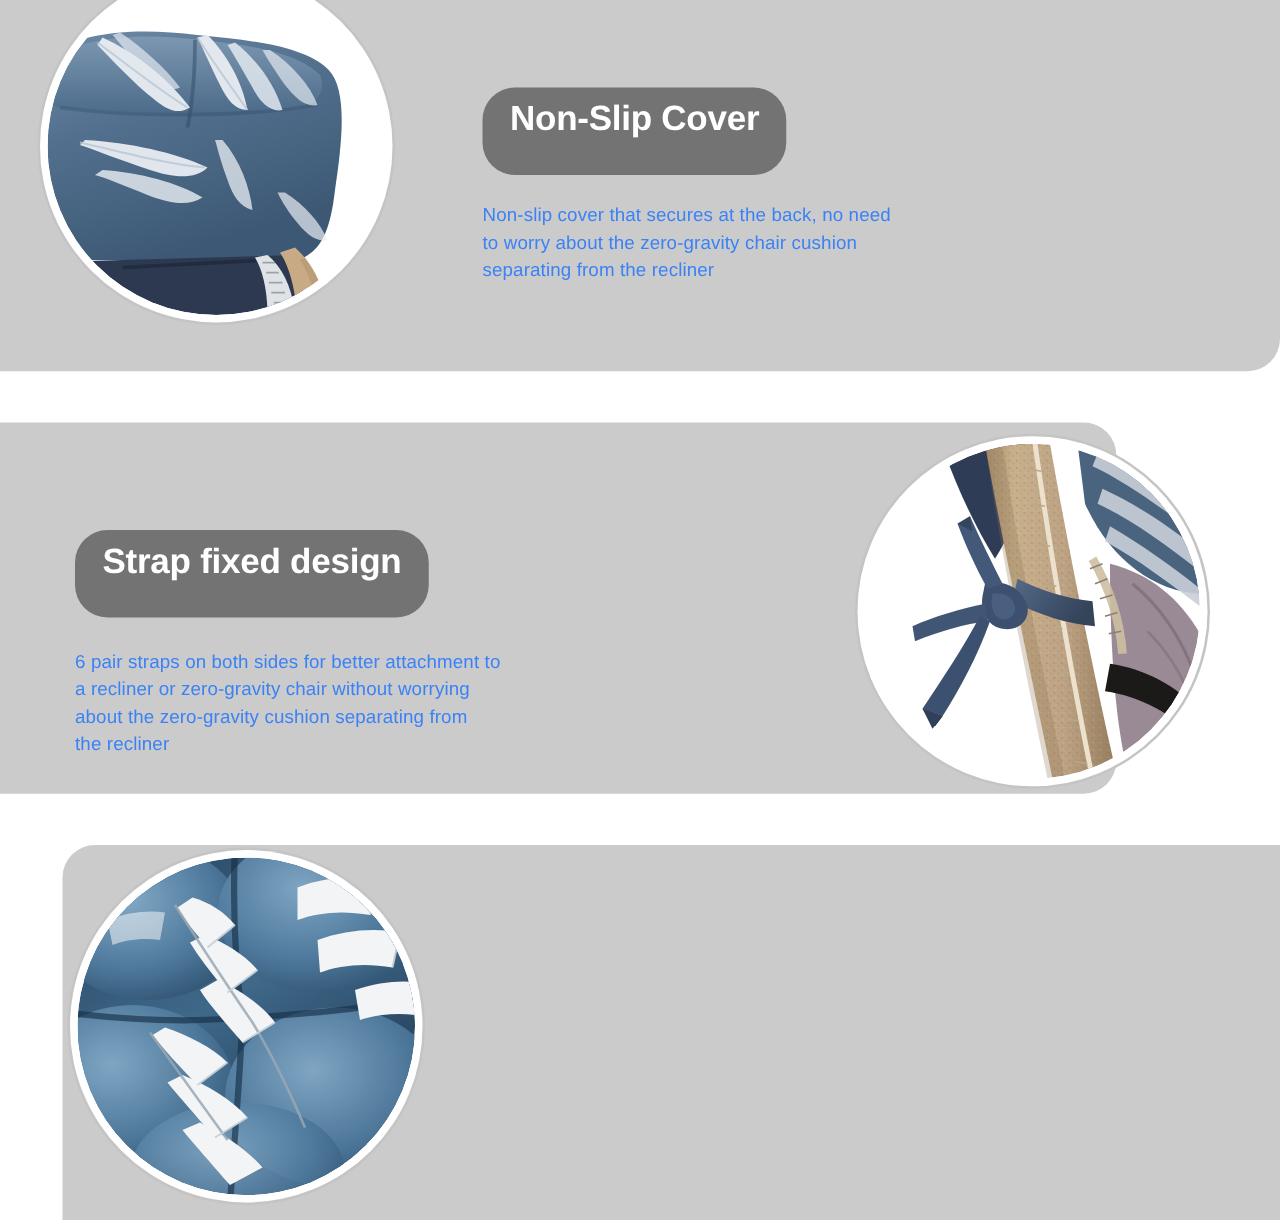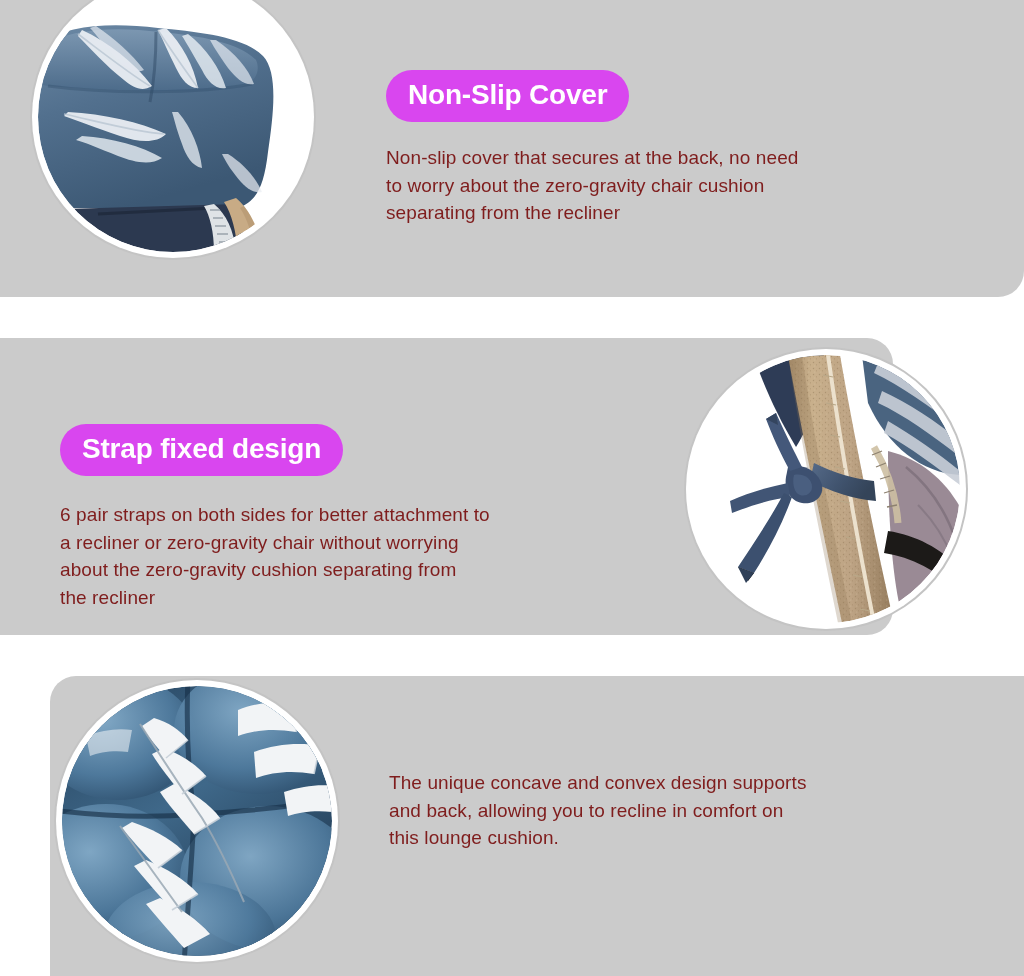--- a/index.html
+++ b/index.html
@@ -68,34 +68,34 @@
   .scene svg { display: block; width: 100%; height: 100%; }
 
   
   .textblock { position: absolute; }
   .tb-1 { left: 386px; top: 70px; width: 570px; }
   .tb-2 { left: 60px; top: 424px; width: 580px; }
   .tb-3 { left: 389px; top: 745px; width: 570px; }
 
   .pill {
     display: inline-block;
-    background: #d946ef;
+    background: #737373;
     color: #ffffff;
     font-size: 28px;
     font-weight: bold;
     letter-spacing: -0.2px;
     line-height: 1;
-    padding: 11px 22px 13px 22px;
+    padding: 11px 22px 31px 22px;
     border-radius: 26px;
     white-space: nowrap;
   }
   .body-copy {
     margin-top: 22px;
-    color: #7f1d1d;
-    font-size: 19px;
+    color: #3b82f6;
+    font-size: 15px;
     line-height: 1.46;
     letter-spacing: 0.1px;
     white-space: pre-line;
   }
   .tb-2 .body-copy { margin-top: 25px; }
   .tb-3 .body-copy { margin-top: 24px; }
 </style>
 </head>
 <body>
 
@@ -328,18 +328,15 @@
           </g>
 
           <path d="M0,0 L60,0 C40,30 18,60 0,92 Z" fill="#16293c" opacity="0.55"></path>
           <path d="M270,230 C240,244 200,256 160,270 L270,270 Z" fill="#16293c" opacity="0.35"></path>
         </svg>
       </div>
     </div>
   </div>
 
   <div class="textblock tb-3">
-    <div class="body-copy">The unique concave and convex design supports
-and back, allowing you to recline in comfort on
-this lounge cushion.</div>
   </div>
 
 </div>
 
 </body></html>

